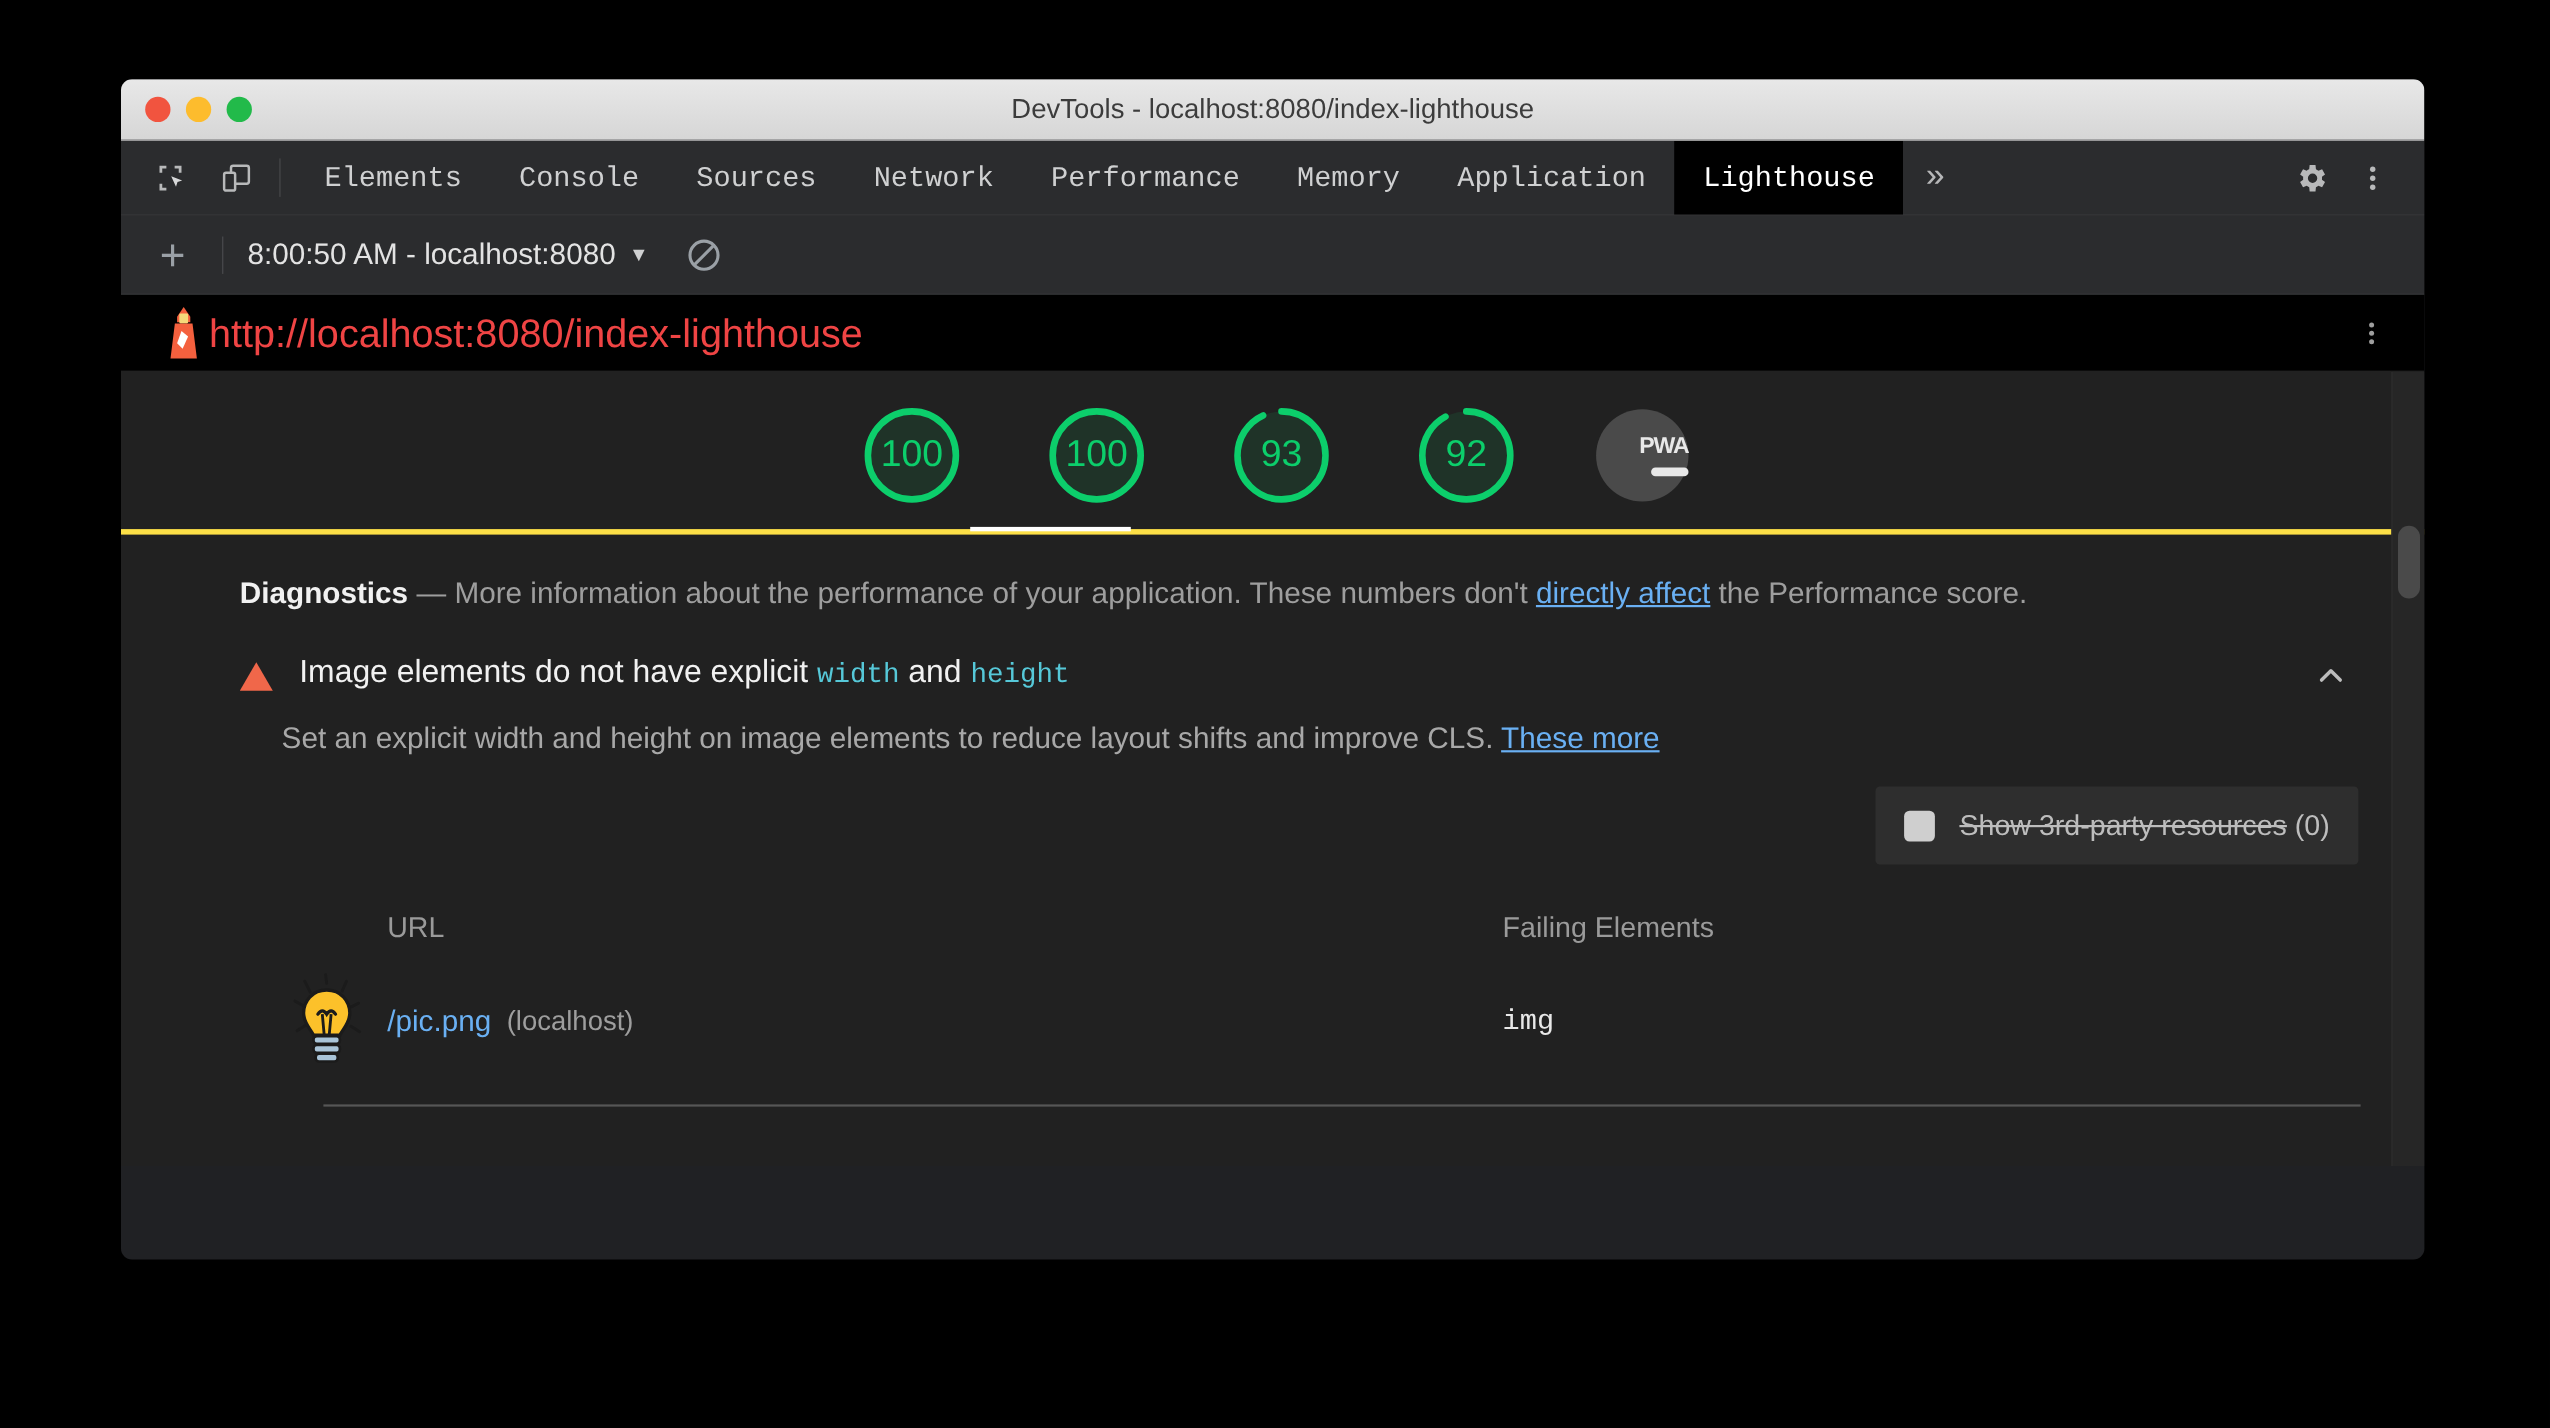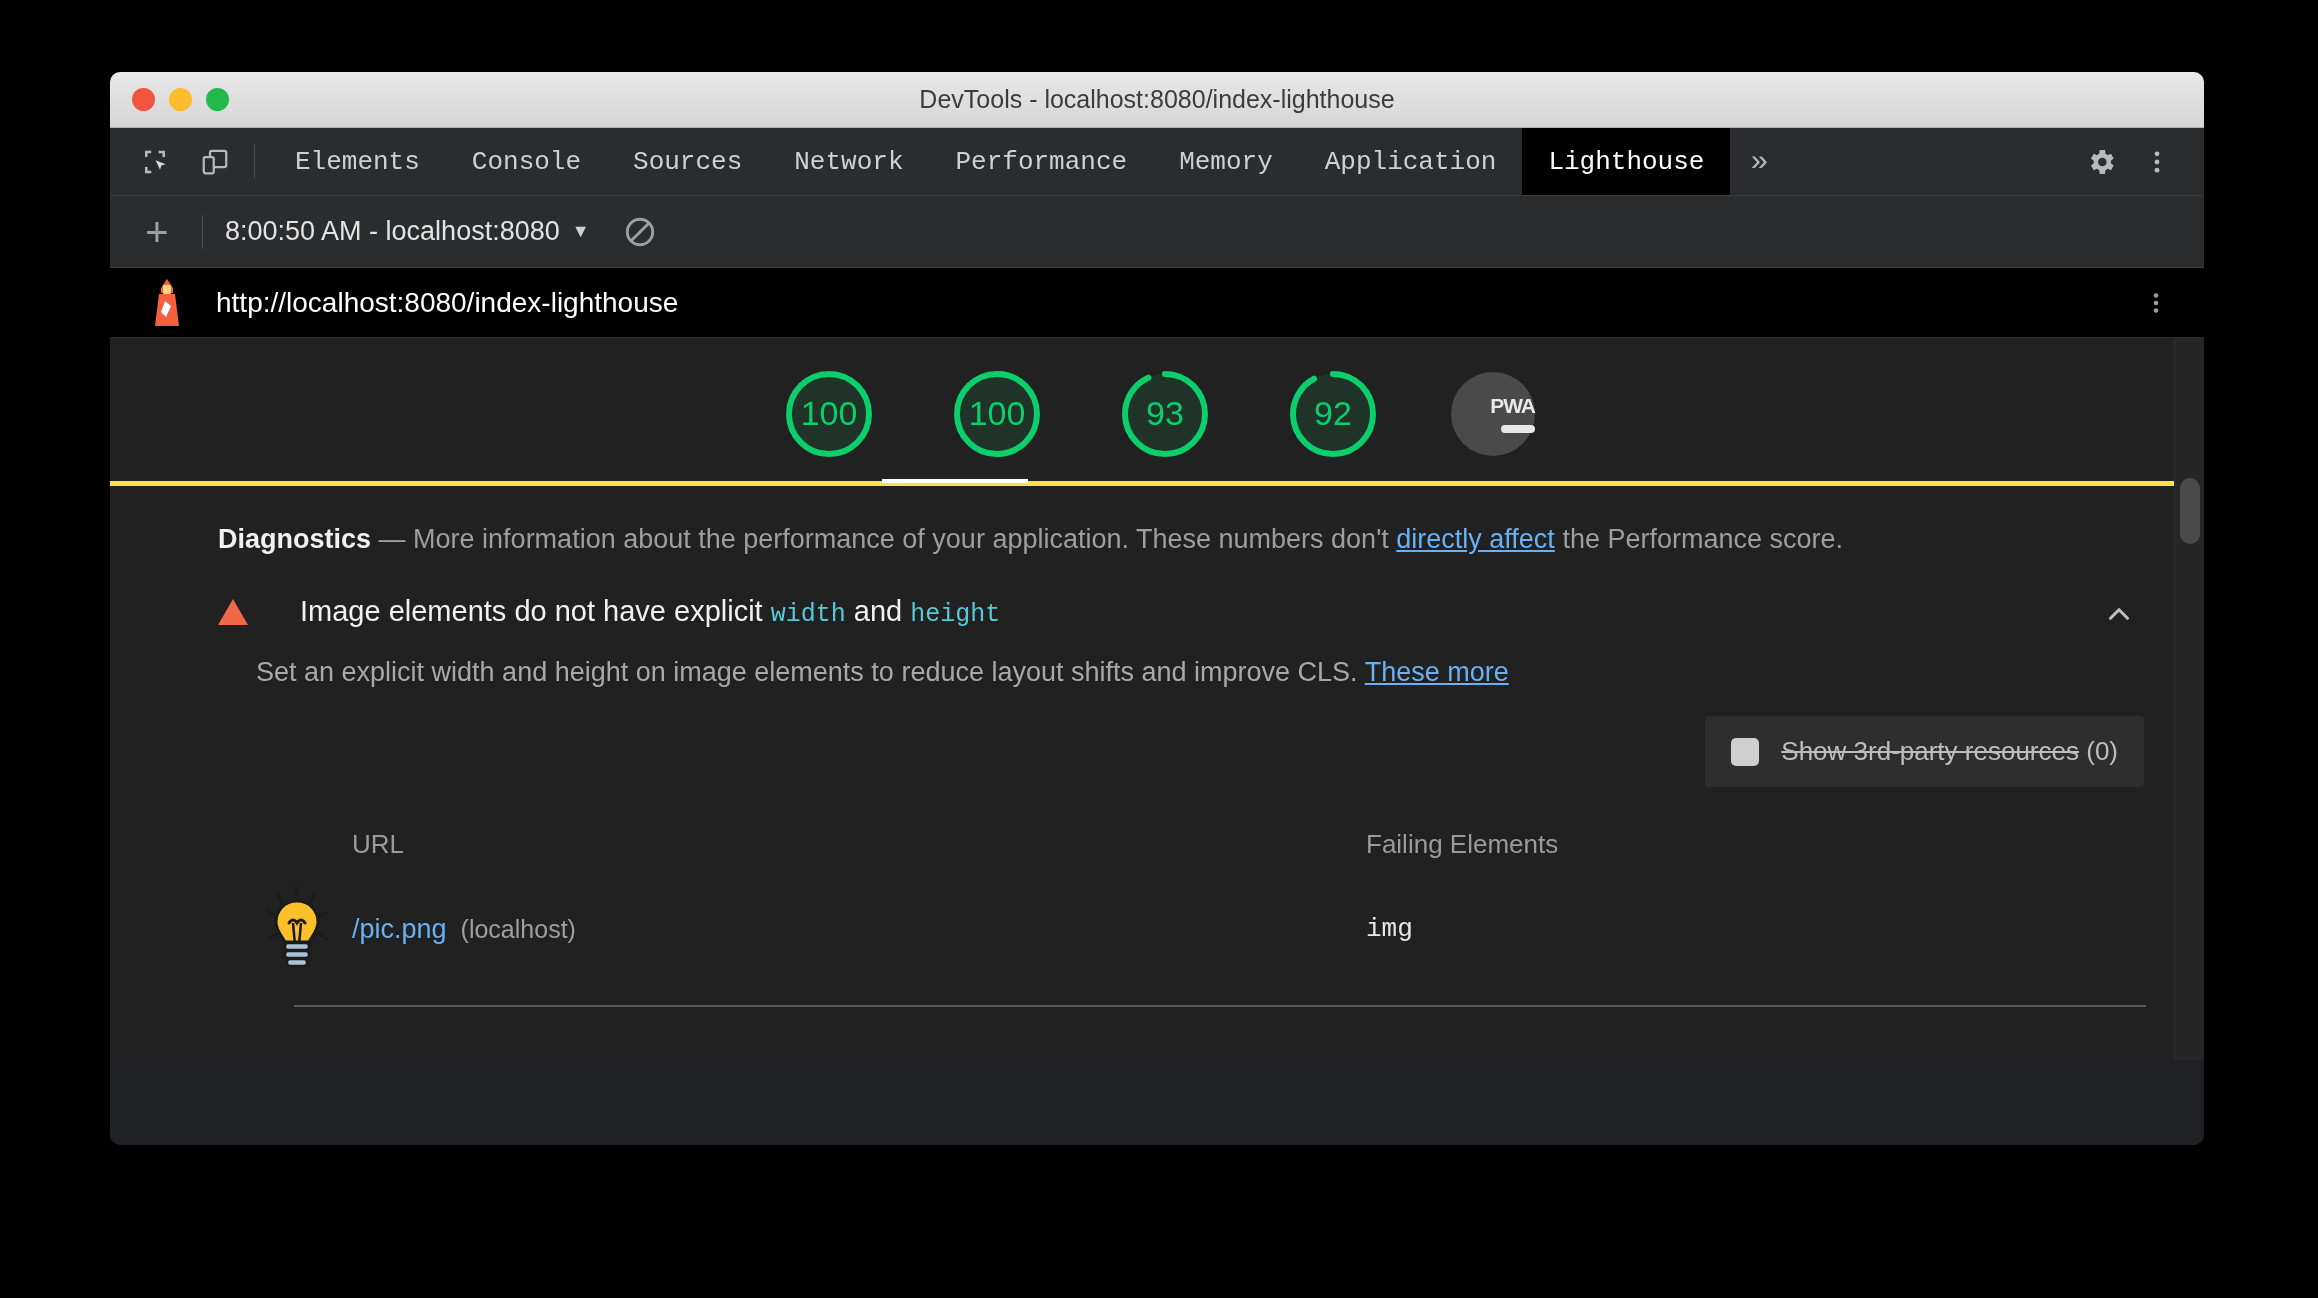--- a/index.html
+++ b/index.html
@@ -164,23 +164,22 @@
   #report-header {
     height: 70px;
     background: #000000;
     display: flex;
     align-items: center;
     padding: 0 28px 0 28px;
     border-bottom: 1px solid #2a2a2a;
   }
   #lh-logo { width: 46px; height: 52px; margin-left: 6px; }
   #report-url {
-    margin-left: 26px;
-    font-size: 28px;
-    color: #ffffff;
+    font-size: 36px;
+    color: #ef4444;
     flex: 1;
   }
   #report-kebab {
     width: 40px; height: 46px;
     display: flex; align-items: center; justify-content: center;
   }
 
   
   #report-body {
     position: relative;
@@ -262,23 +261,22 @@
   .link { color: #6ab0f3; text-decoration: underline; }
 
   
   #audit {
     margin-top: 36px;
     padding-left: 108px;
     padding-right: 58px;
   }
   #audit-head {
     display: flex;
-    align-items: center;
+    align-items: flex-end;
     position: relative;
-    gap: 28px;
   }
   #audit-warn-icon {
     width: 0; height: 0;
     border-left: 15px solid transparent;
     border-right: 15px solid transparent;
     border-bottom: 26px solid #f0674a;
     margin-right: 24px;
     flex: none;
   }
   #audit-title {

